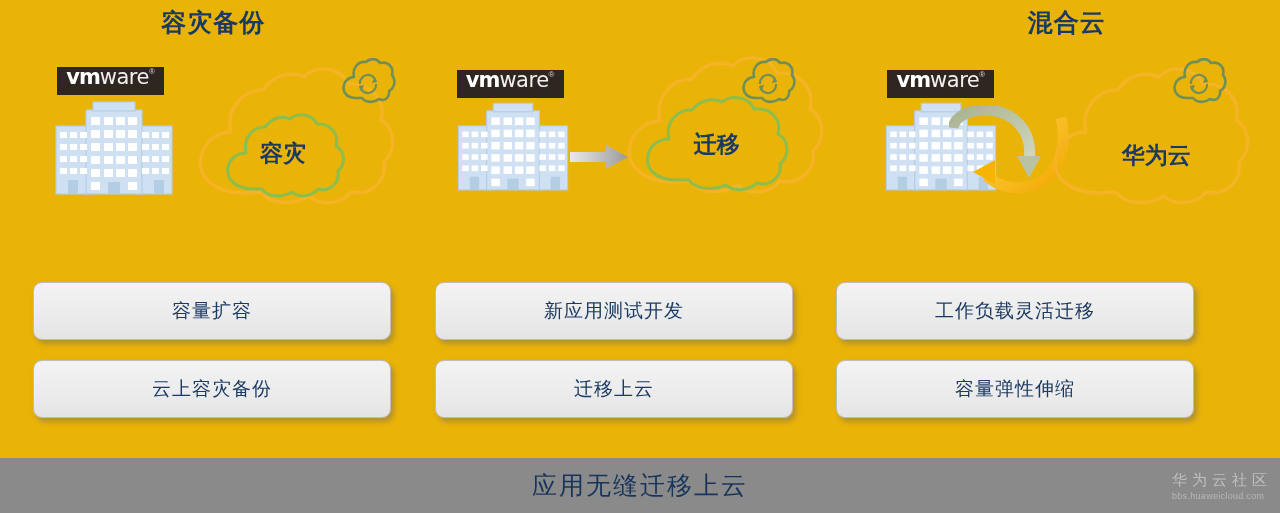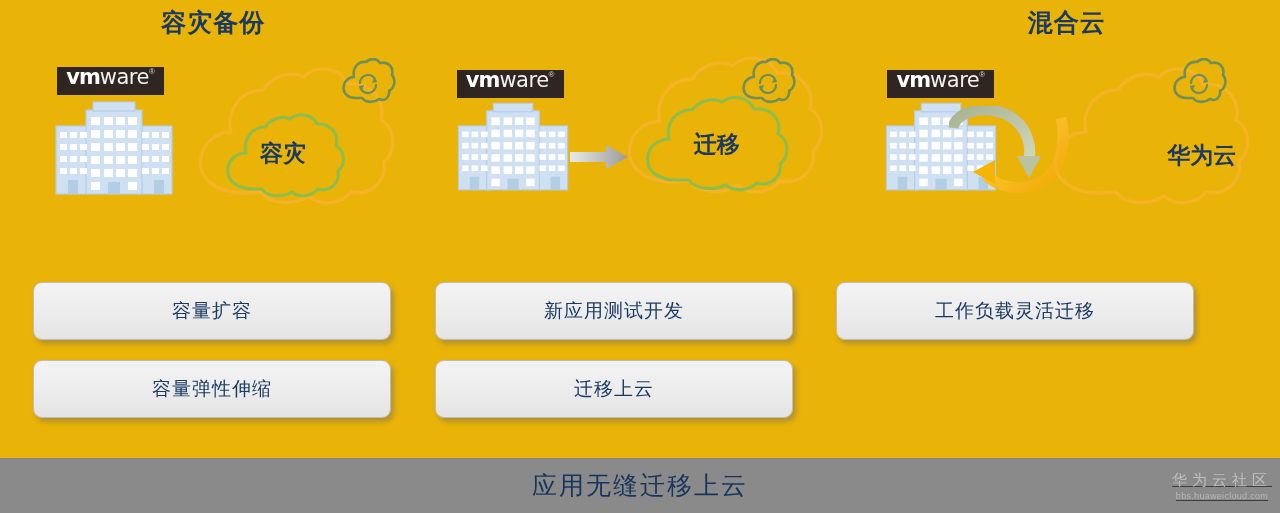--- a/index.html
+++ b/index.html
@@ -86,21 +86,21 @@
     position: absolute; left: 0; bottom: 0; width: 1280px; height: 55px;
     background: #8a8a8a;
     display: flex; align-items: center; justify-content: center;
   }
   .footer-text {
     color: #17355c; font-size: 25px; font-weight: 500; letter-spacing: 2px;
     font-family: "DejaVu Sans", "Liberation Sans", sans-serif;
   }
   .watermark {
     position: absolute; right: 8px; top: 50%; transform: translateY(-50%);
-    text-align: center; opacity: 0.55; text-decoration: underline;
+    text-align: left; opacity: 0.55;
   }
   .watermark .wm-cn {
     color: #e8e8e8; font-size: 15px; letter-spacing: 5px;
     font-family: "DejaVu Sans", "Liberation Sans", sans-serif;
     display: block;
   }
   .watermark .wm-url {
     color: #dcdcdc; font-size: 9px; letter-spacing: 0.3px;
     font-family: "Liberation Sans", sans-serif;
     display: block; margin-top: 1px;
@@ -389,44 +389,45 @@
         <path d="M68 50 L92 50 L80 72 Z" fill="#b9c3a2"></path>
 
         <path d="M112 12 C118 36 112 68 88 78 C68 86 48 80 38 70" fill="none" stroke="url(#yl-ar)" stroke-width="11" stroke-linecap="butt"></path>
         <path d="M46 78 L46 54 L24 66 Z" fill="#f6b400"></path>
       </svg>
 
       <div class="cloudwrap" style="left:185px; top:58px;">
         <svg width="215" height="165" viewBox="0 0 215 165">
           <path d="M62 135 C30 135 14 118 18 99 C21 83 35 74 48 74 C43 52 58 32 80 32 C89 18 107 12 121 19 C133 6 157 9 165 26 C188 24 203 42 198 62 C212 70 214 92 201 104 C204 123 188 138 168 134 C158 147 136 148 126 138 C110 148 86 146 78 134 Z" fill="none" stroke="#f5b325" stroke-width="3.4" stroke-linejoin="round"></path>
         </svg>
-        <div class="cloud-label" style="left:38px; top:82px; width:160px;text-align:right;">华为云</div>
+        <div class="cloud-label" style="left:38px; top:82px; width:160px;">华为云</div>
       </div>
 
       <svg class="recycle-cloud" style="left:318px; top:58px;" width="56" height="48" viewBox="0 0 56 48">
         <path d="M16 40 C7 40 2 34 4 27 C5 22 10 19 14 19 C12 10 18 3 26 4 C30 0 37 0 40 5 C48 3 54 9 52 17 C56 21 55 30 49 33 C50 39 45 44 39 41 C34 45 26 45 22 40 Z" fill="none" stroke="#6f8f5a" stroke-width="2.6" stroke-linejoin="round"></path>
         <path d="M20 26 A8 8 0 0 1 36 24" fill="none" stroke="#6f8f5a" stroke-width="2.2"></path>
         <path d="M36 26 A8 8 0 0 1 20 28" fill="none" stroke="#6f8f5a" stroke-width="2.2"></path>
         <path d="M34 20 l3 4 -5 1 z" fill="#6f8f5a"></path>
         <path d="M22 32 l-3 -4 5 -1 z" fill="#6f8f5a"></path>
       </svg>
     </div>
   </div>
 
   <div class="buttons-area">
     <div class="btn-col" style="left:33px;">
       <div class="btn">容量扩容</div>
-      <div class="btn">容量弹性伸缩</div>
+      <div class="btn">云上容灾备份</div>
     </div>
     <div class="btn-col" style="left:435px;">
       <div class="btn">新应用测试开发</div>
       <div class="btn">迁移上云</div>
     </div>
     <div class="btn-col" style="left:836px;">
       <div class="btn">工作负载灵活迁移</div>
+      <div class="btn">容量弹性伸缩</div>
     </div>
   </div>
 
   <div class="footer">
     <div class="footer-text">应用无缝迁移上云</div>
     <div class="watermark">
       <span class="wm-cn">华为云社区</span>
       <span class="wm-url">bbs.huaweicloud.com</span>
     </div>
   </div>

